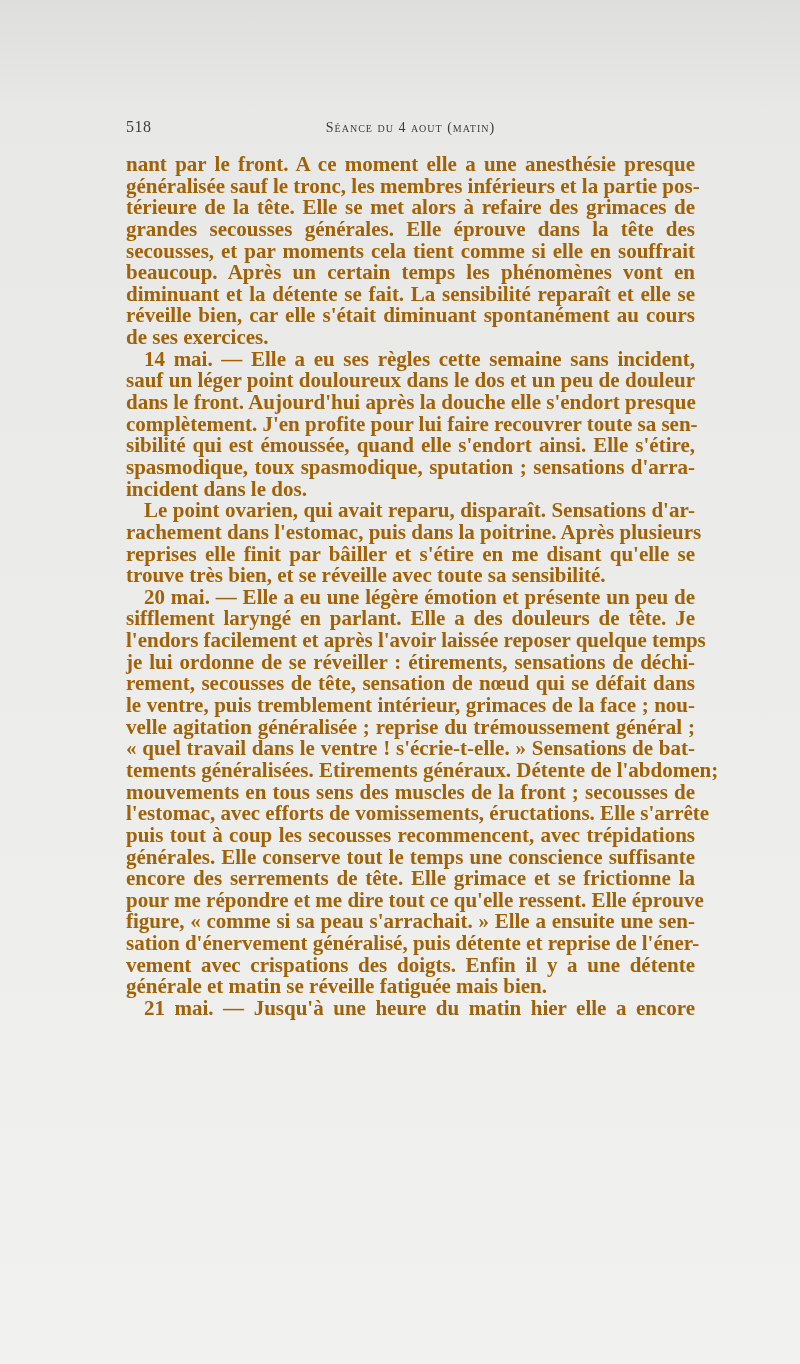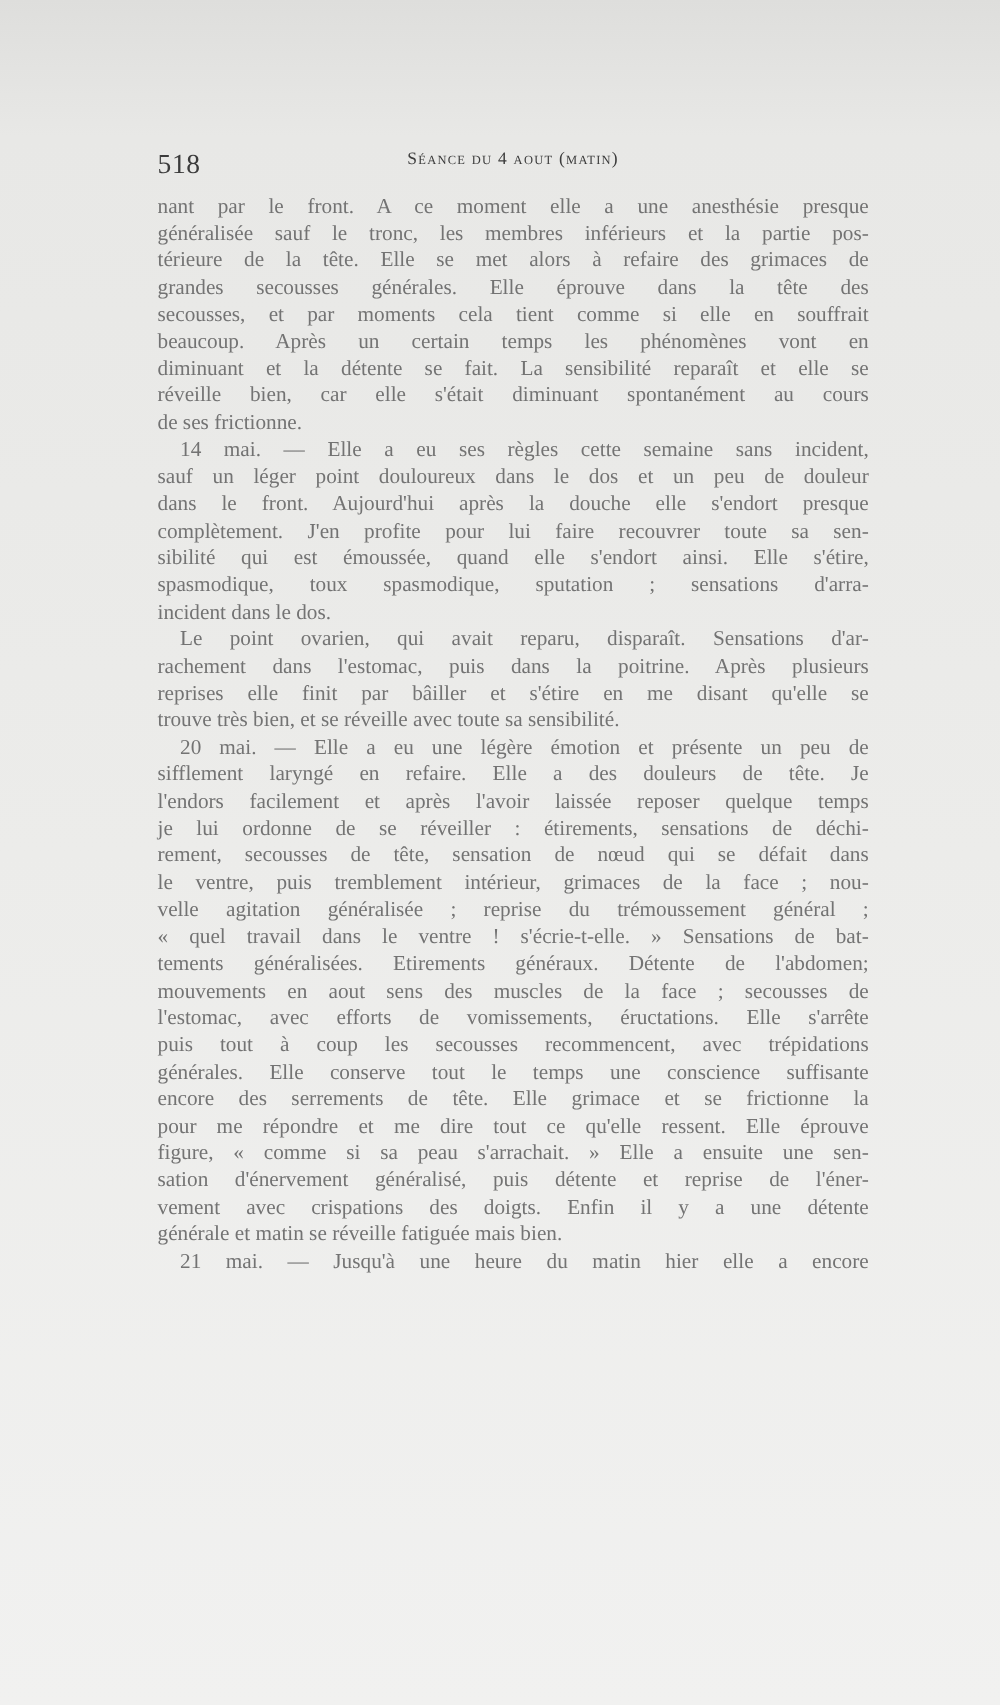--- a/index.html
+++ b/index.html
@@ -25,39 +25,40 @@
     .running-head {
       position: relative;
       height: 36px;
       font-size: 17px;
       color: #3c3c3c;
     }
     .page-number {
       position: absolute;
       left: 0;
       top: 6px;
-      font-size: 22px;
+      font-size: 16px;
       letter-spacing: 0.5px;
     }
     .head-title {
       position: absolute;
       left: 0;
       right: 0;
       top: 8px;
       text-align: center;
       font-variant: small-caps;
       font-size: 14px;
       letter-spacing: 1px;
     }
     .body-text {
-      font-size: 17px;
+      font-size: 21px;
       line-height: 21.65px;
       text-align: justify;
       margin-top: 6px;
-      color: #737373;
+      color: #a16207;
+      font-weight: bold;
     }
     .line {
       display: block;
       white-space: nowrap;
       text-align: justify;
       text-align-last: justify;
       height: 21.65px;
       overflow: visible;
     }
     .line.last {
@@ -83,21 +84,21 @@
 
     <p class="paragraph">
       <span class="line">nant par le front. A ce moment elle a une anesthésie presque</span>
       <span class="line">généralisée sauf le tronc, les membres inférieurs et la partie pos-</span>
       <span class="line">térieure de la tête. Elle se met alors à refaire des grimaces de</span>
       <span class="line">grandes secousses générales. Elle éprouve dans la tête des</span>
       <span class="line">secousses, et par moments cela tient comme si elle en souffrait</span>
       <span class="line">beaucoup. Après un certain temps les phénomènes vont en</span>
       <span class="line">diminuant et la détente se fait. La sensibilité reparaît et elle se</span>
       <span class="line">réveille bien, car elle s'était diminuant spontanément au cours</span>
-      <span class="line last">de ses frictionne.</span>
+      <span class="line last">de ses exercices.</span>
     </p>
 
     <p class="paragraph">
       <span class="line indent">14 mai. — Elle a eu ses règles cette semaine sans incident,</span>
       <span class="line">sauf un léger point douloureux dans le dos et un peu de douleur</span>
       <span class="line">dans le front. Aujourd'hui après la douche elle s'endort presque</span>
       <span class="line">complètement. J'en profite pour lui faire recouvrer toute sa sen-</span>
       <span class="line">sibilité qui est émoussée, quand elle s'endort ainsi. Elle s'étire,</span>
       <span class="line">spasmodique, toux spasmodique, sputation ; sensations d'arra-</span>
       <span class="line last">incident dans le dos.</span>
@@ -105,29 +106,29 @@
 
     <p class="paragraph">
       <span class="line indent">Le point ovarien, qui avait reparu, disparaît. Sensations d'ar-</span>
       <span class="line">rachement dans l'estomac, puis dans la poitrine. Après plusieurs</span>
       <span class="line">reprises elle finit par bâiller et s'étire en me disant qu'elle se</span>
       <span class="line last">trouve très bien, et se réveille avec toute sa sensibilité.</span>
     </p>
 
     <p class="paragraph">
       <span class="line indent">20 mai. — Elle a eu une légère émotion et présente un peu de</span>
-      <span class="line">sifflement laryngé en refaire. Elle a des douleurs de tête. Je</span>
+      <span class="line">sifflement laryngé en parlant. Elle a des douleurs de tête. Je</span>
       <span class="line">l'endors facilement et après l'avoir laissée reposer quelque temps</span>
       <span class="line">je lui ordonne de se réveiller : étirements, sensations de déchi-</span>
       <span class="line">rement, secousses de tête, sensation de nœud qui se défait dans</span>
       <span class="line">le ventre, puis tremblement intérieur, grimaces de la face ; nou-</span>
       <span class="line">velle agitation généralisée ; reprise du trémoussement général ;</span>
       <span class="line">« quel travail dans le ventre ! s'écrie-t-elle. » Sensations de bat-</span>
       <span class="line">tements généralisées. Etirements généraux. Détente de l'abdomen;</span>
-      <span class="line">mouvements en aout sens des muscles de la face ; secousses de</span>
+      <span class="line">mouvements en tous sens des muscles de la front ; secousses de</span>
       <span class="line">l'estomac, avec efforts de vomissements, éructations. Elle s'arrête</span>
       <span class="line">puis tout à coup les secousses recommencent, avec trépidations</span>
       <span class="line">générales. Elle conserve tout le temps une conscience suffisante</span>
       <span class="line">encore des serrements de tête. Elle grimace et se frictionne la</span>
       <span class="line">pour me répondre et me dire tout ce qu'elle ressent. Elle éprouve</span>
       <span class="line">figure, « comme si sa peau s'arrachait. » Elle a ensuite une sen-</span>
       <span class="line">sation d'énervement généralisé, puis détente et reprise de l'éner-</span>
       <span class="line">vement avec crispations des doigts. Enfin il y a une détente</span>
       <span class="line last">générale et matin se réveille fatiguée mais bien.</span>
     </p>

